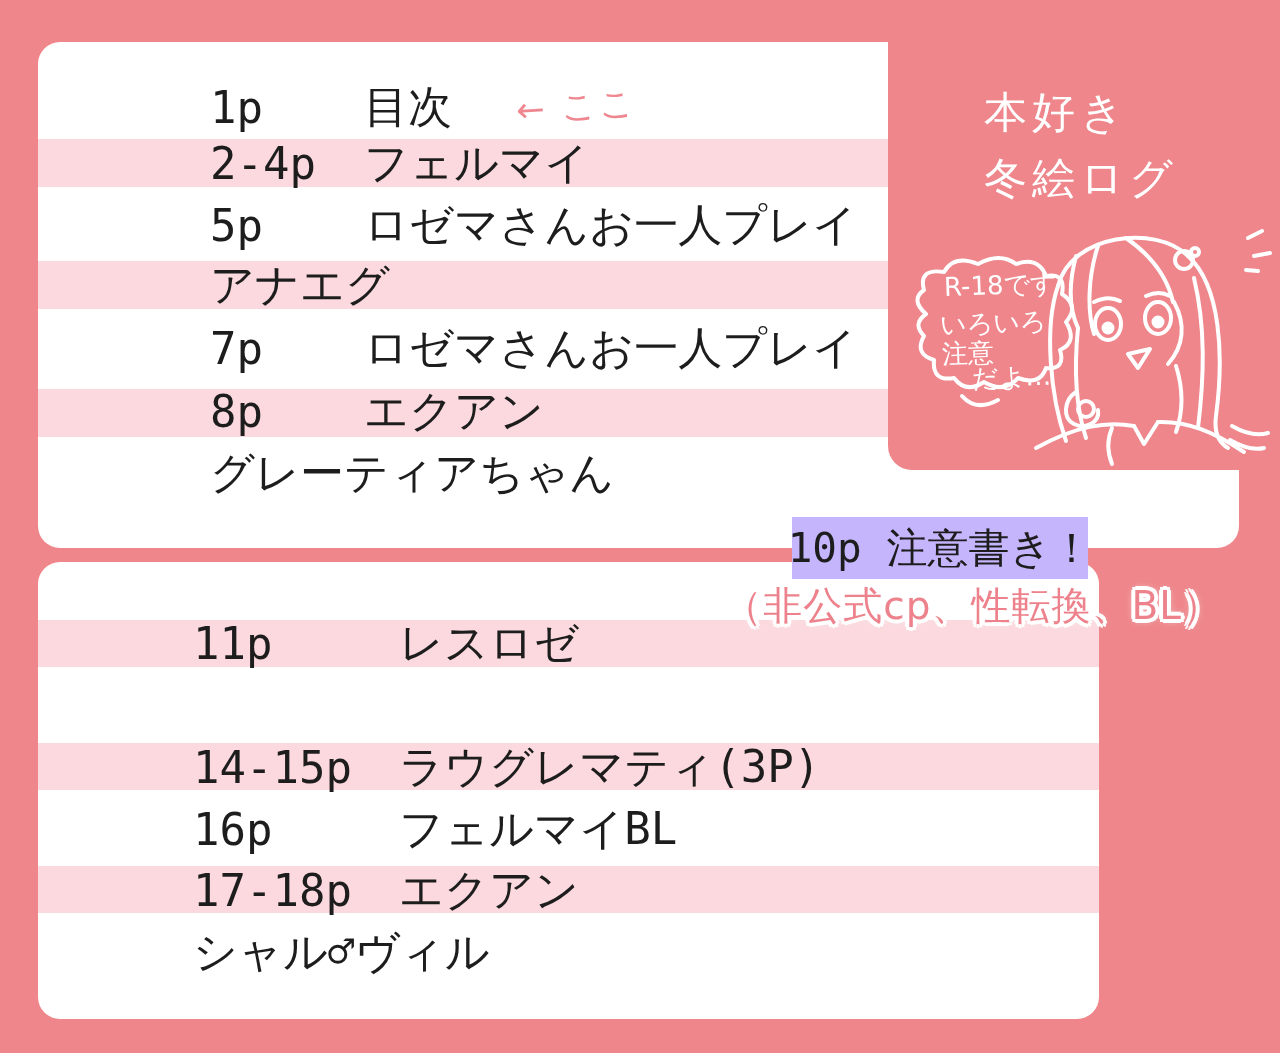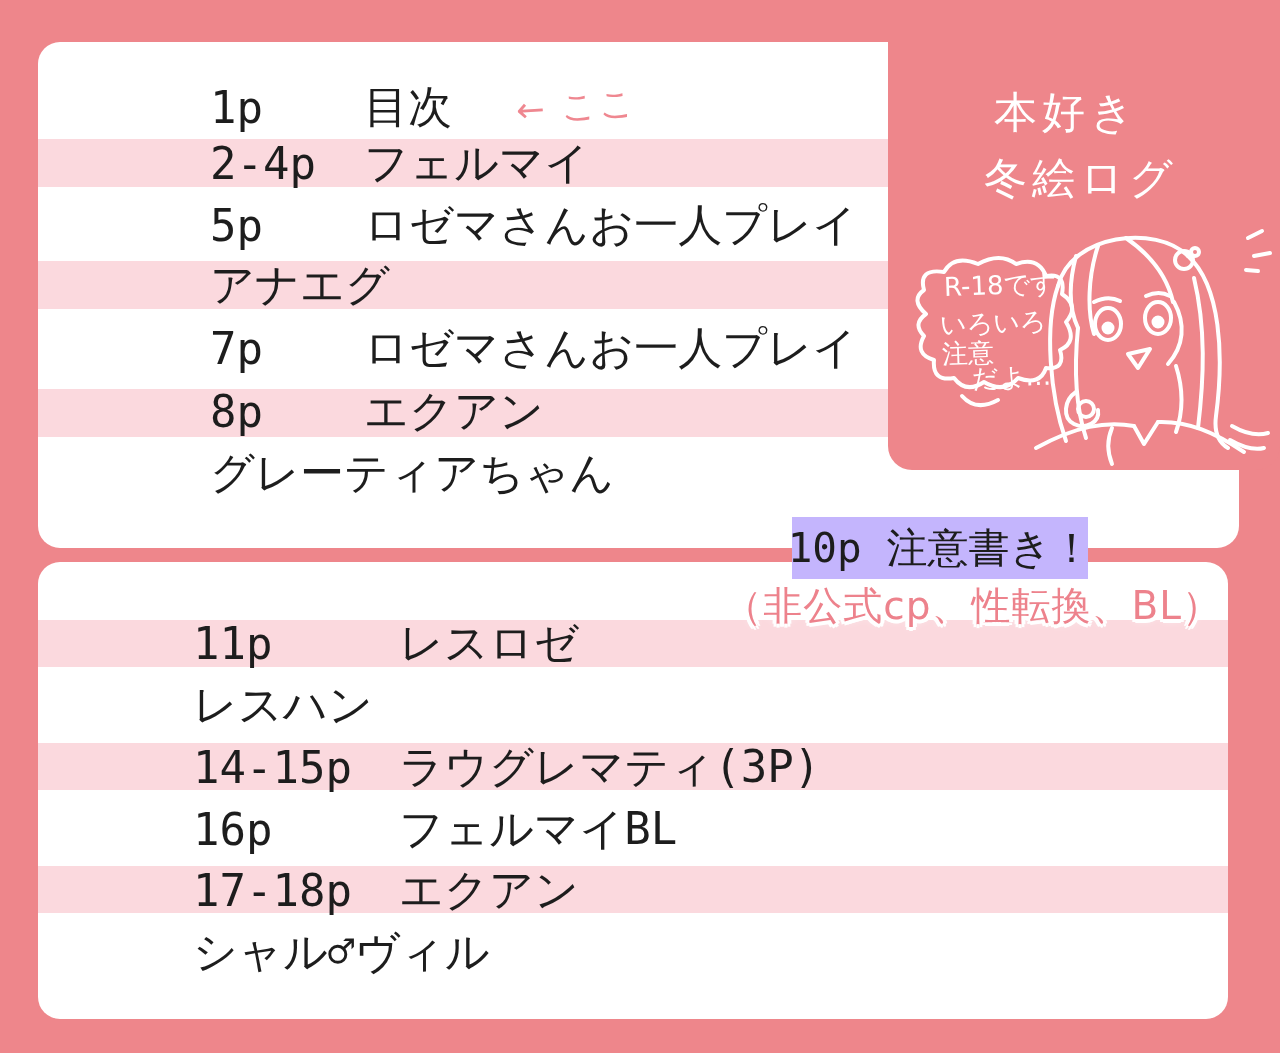--- a/index.html
+++ b/index.html
@@ -1,33 +1,33 @@
 <!DOCTYPE html>
 <html><head>
 <meta charset="utf-8">
 <style>
   html,body{margin:0;padding:0;background:#EE868B;}
   .page{position:relative;width:1280px;height:1053px;background:#EE868B;overflow:hidden;
         font-family:"DejaVu Sans Mono","Liberation Mono",monospace;}
   .panel{position:absolute;background:#FFFFFF;border-radius:22px;overflow:hidden;}
   .panel-top{left:38px;top:42px;width:1201px;height:506px;}
-  .panel-bottom{left:38px;top:562px;width:1190px;height:457px;}
+  .panel-bottom{left:38px;top:562px;width:1061px;height:457px;}
   .stripe{position:absolute;left:0;right:0;height:48px;background:#FBD9DE;}
   .row{position:absolute;display:flex;align-items:center;height:56px;color:#1D1D1D;font-size:44px;white-space:nowrap;gap:36px;}
   .panel-top .row{left:172px;}
   .panel-top .pg{flex:none;width:118px;}
   .panel-bottom .row{left:155px;}
   .panel-bottom .pg{flex:none;width:170px;}
   .note{color:#EF8790;font-size:34px;margin-left:28px;transform:rotate(-4deg);
         font-family:"DejaVu Sans","Liberation Sans",sans-serif;letter-spacing:3px;}
   .right-panel{position:absolute;left:888px;top:0;width:392px;height:470px;background:#EE868B;
         border-radius:0 0 24px 24px;overflow:hidden;z-index:4;}
   .rp-title{position:absolute;left:96px;color:#FFFFFF;font-size:43px;letter-spacing:5px;
         font-family:"DejaVu Sans","Liberation Sans",sans-serif;}
-  .rp-title.l1{top:84px;margin-left:10px;}
+  .rp-title.l1{top:84px;}
   .rp-title.l2{top:150px;}
   .bubble-line{position:absolute;color:#FFFFFF;font-size:26px;transform:rotate(-2deg);
         font-family:"DejaVu Sans","Liberation Sans",sans-serif;white-space:nowrap;}
   .divider-label{position:absolute;left:792px;top:517px;width:296px;height:62px;background:#c4b5fd;
         display:flex;align-items:center;justify-content:center;font-size:41px;color:#1D1D1D;
         z-index:5;white-space:nowrap;}
   .caution{position:absolute;top:579px;right:58px;font-size:39px;color:#ED828C;z-index:6;
         font-family:"DejaVu Sans","Liberation Sans",sans-serif;letter-spacing:1px;white-space:nowrap;
         text-shadow:-3px -3px 0 #fff,3px -3px 0 #fff,-3px 3px 0 #fff,3px 3px 0 #fff,
                     -4px 0 0 #fff,4px 0 0 #fff,0 -4px 0 #fff,0 4px 0 #fff,0 0 10px #fff;}
@@ -76,21 +76,20 @@
   <div class="panel panel-bottom">
     <div class="stripe" style="top:58px;height:47px"></div>
     <div class="stripe" style="top:181px;height:47px"></div>
     <div class="stripe" style="top:304px;height:47px"></div>
 
     <div class="row" style="top:53px">
       <span class="pg">11p</span>
       <span class="tt">レスロゼ</span>
     </div>
     <div class="row" style="top:115px">
-      <span class="tt">レスハン</span>
     </div>
     <div class="row" style="top:177px">
       <span class="pg">14-15p</span>
       <span class="tt">ラウグレマティ(3P)</span>
     </div>
     <div class="row" style="top:239px">
       <span class="pg">16p</span>
       <span class="tt">フェルマイBL</span>
     </div>
     <div class="row" style="top:300px">

